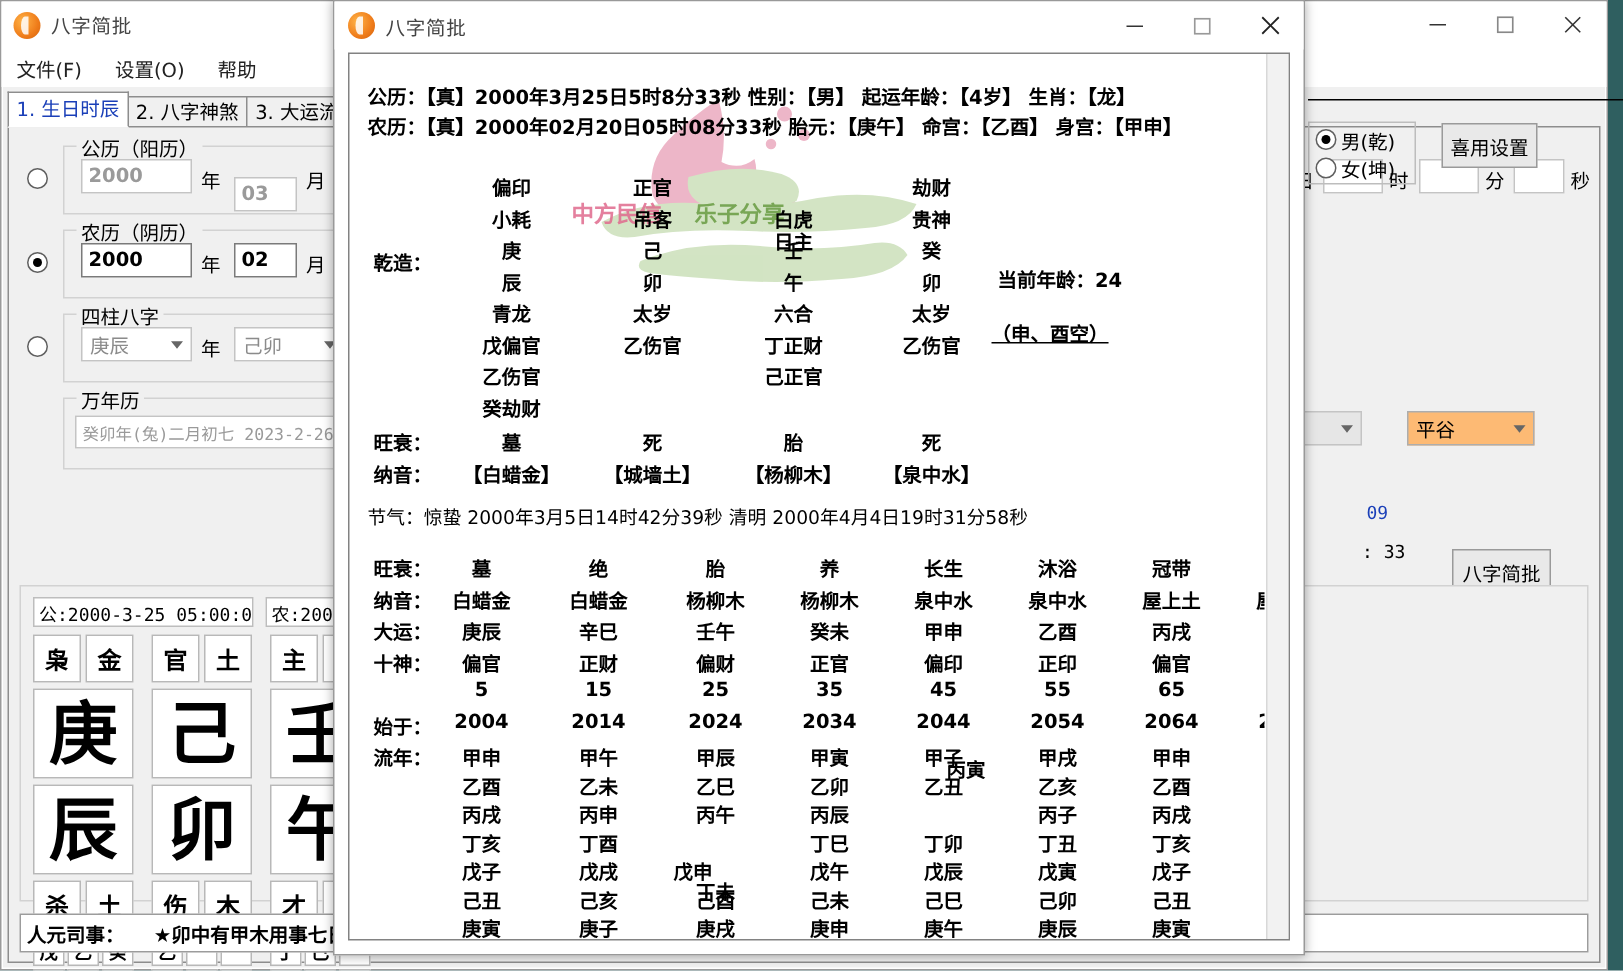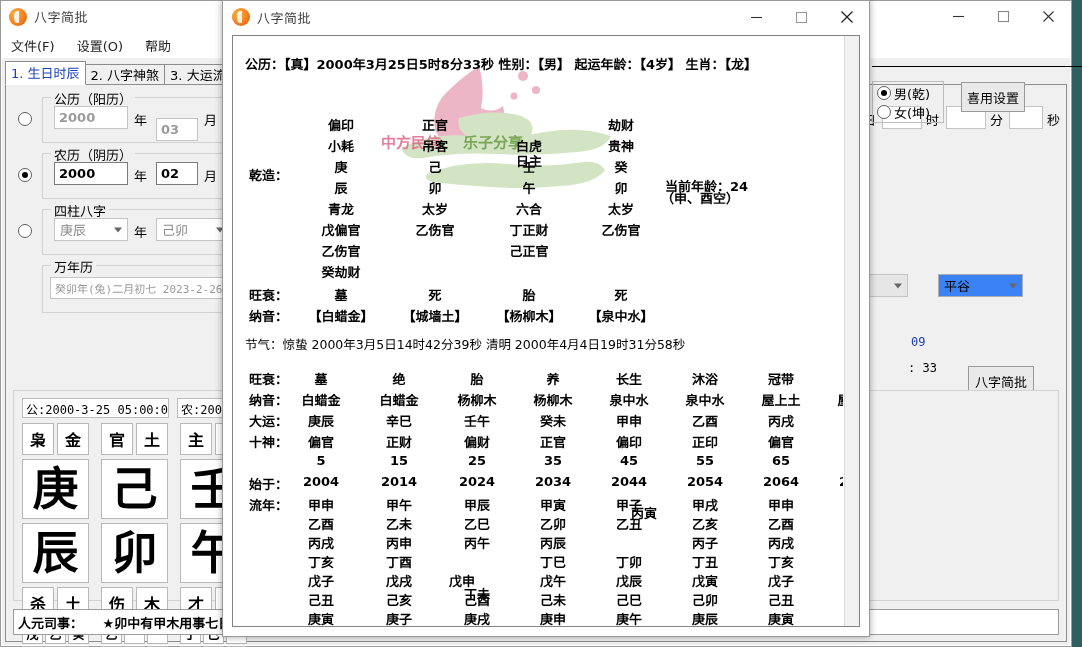--- a/index.html
+++ b/index.html
@@ -35,21 +35,21 @@
   .glabel{position:absolute;background:#f0f0f0;padding:0 3px;font-size:13px;top:-9px;left:8px;}
   .radio{position:absolute;width:14px;height:14px;border:1px solid #5f5f5f;border-radius:50%;background:#fff;box-sizing:border-box;}
   .radio.on:after{content:"";position:absolute;left:3px;top:3px;width:6px;height:6px;border-radius:50%;background:#000;}
   .tbox{position:absolute;border:1px solid #c4c4c4;background:#fff;box-sizing:border-box;font-size:13px;font-weight:bold;display:flex;align-items:center;padding-left:4px;color:#000;}
   .tbox.grey{color:#9a9a9a;font-weight:bold;}
   .tbox.dark{border-color:#7a7a7a;}
   .ulab{position:absolute;font-size:13px;}
   .combo{position:absolute;border:1px solid #c4c4c4;background:#fff;box-sizing:border-box;font-size:13px;display:flex;align-items:center;padding-left:5px;color:#8b8b8b;}
   .combo .arrow{position:absolute;right:5px;top:50%;transform:translateY(-50%);width:0;height:0;
      border-left:4px solid transparent;border-right:4px solid transparent;border-top:5px solid #666;}
-  .combo.filled{color:#000;border-color:#adadad;background:#3b82f6;}
+  .combo.filled{color:#000;border-color:#adadad;background:#fdba74;}
   .combo.greybg{background:#e6e6e6;}
 
   
   #baziPanel{position:absolute;left:7px;top:305px;right:7px;bottom:40px;background:#f0f0f0;border:1px solid #d2d2d2;box-sizing:border-box;}
   .dtline{position:absolute;border:1px solid #bdbdbd;background:#fff;box-sizing:border-box;
      font-family:"DejaVu Sans Mono","Liberation Mono",monospace;font-size:12px;display:flex;align-items:center;padding-left:3px;white-space:nowrap;overflow:hidden;}
   .cell{position:absolute;border:1px solid #b8b8b8;background:#fff;box-sizing:border-box;display:flex;align-items:center;justify-content:center;font-weight:bold;}
   .cell.sm{font-size:16px;}
   .cell.xs{font-size:12px;}
   .cell.big{font-size:46px;font-weight:bold;line-height:1;}
@@ -276,20 +276,21 @@
             <circle cx="120" cy="118" r="5" fill="#e38aa6"></circle>
           <path d="M30 92 q30 -16 70 -12 q36 4 74 -4 q36 -6 66 4 q-6 14 -34 16 q-40 4 -78 2 q-44 -2 -76 4 q-18 2 -22 -10 z" fill="#b8d4a0"></path>
           <path d="M56 118 q34 -14 80 -10 q40 4 76 -2 q16 -2 22 8 q-10 14 -44 16 q-46 4 -84 0 q-30 -2 -44 -4 q-10 -2 -6 -8 z" fill="#b8d4a0"></path>
           <path d="M88 62 q34 -10 62 -2 q16 6 10 18 q-22 10 -50 6 q-26 -4 -22 -22 z" fill="#b8d4a0"></path>
         </g>
         <text x="10" y="92" font-family="DejaVu Sans" font-size="15" font-weight="bold" fill="#e06a8e" opacity="0.85">中方民信</text>
         <text x="92" y="92" font-family="DejaVu Sans" font-size="15" font-weight="bold" fill="#6fa04a" opacity="0.9">乐子分享</text>
       </svg>
 
       <div class="row" style="left:12px;top:18px;">公历：【真】2000年3月25日5时8分33秒  性别：【男】  起运年龄：【4岁】  生肖：【龙】</div>
+      <div class="row" style="left:12px;top:38px;">农历：【真】2000年02月20日05时08分33秒  胎元：【庚午】  命宫：【乙酉】  身宫：【甲申】</div>
 
       <div class="lbl" style="left:16px;top:129px;">乾造：</div>
 
       <div class="col" style="left:68px;top:79px;width:80px;">偏印</div>
       <div class="col" style="left:162px;top:79px;width:80px;">正官</div>
       <div class="col" style="left:256px;top:79px;width:80px;margin-top:36px;">日主</div>
       <div class="col" style="left:348px;top:79px;width:80px;">劫财</div>
 
       <div class="col" style="left:68px;top:100px;width:80px;">小耗</div>
       <div class="col" style="left:162px;top:100px;width:80px;">吊客</div>
@@ -332,21 +333,21 @@
       <div class="col" style="left:256px;top:249px;width:80px;">胎</div>
       <div class="col" style="left:348px;top:249px;width:80px;">死</div>
 
       <div class="lbl" style="left:16px;top:270px;">纳音：</div>
       <div class="col" style="left:60px;top:270px;width:96px;">【白蜡金】</div>
       <div class="col" style="left:154px;top:270px;width:96px;">【城墙土】</div>
       <div class="col" style="left:248px;top:270px;width:96px;">【杨柳木】</div>
       <div class="col" style="left:340px;top:270px;width:96px;">【泉中水】</div>
 
       <div class="lbl" style="left:432px;top:140px;">当前年龄：24</div>
-      <div class="lbl" style="left:428px;top:152px;">（申、酉空）</div>
+      <div class="lbl" style="left:428px;top:176px;text-decoration:underline;">（申、酉空）</div>
 
       <div class="row thin" style="left:12px;top:298px;">节气：惊蛰  2000年3月5日14时42分39秒     清明  2000年4月4日19时31分58秒</div>
 
       <div id="dayun">
           <div class="lbl" style="left: 16px; top: 333px;">旺衰：</div>
           <div class="col" style="left: 60px; top: 333px; width: 56px; text-align: center;">墓</div>
           <div class="col" style="left: 138px; top: 333px; width: 56px; text-align: center;">绝</div>
           <div class="col" style="left: 216px; top: 333px; width: 56px; text-align: center;">胎</div>
           <div class="col" style="left: 292px; top: 333px; width: 56px; text-align: center;">养</div>
           <div class="col" style="left: 368px; top: 333px; width: 56px; text-align: center;">长生</div>

